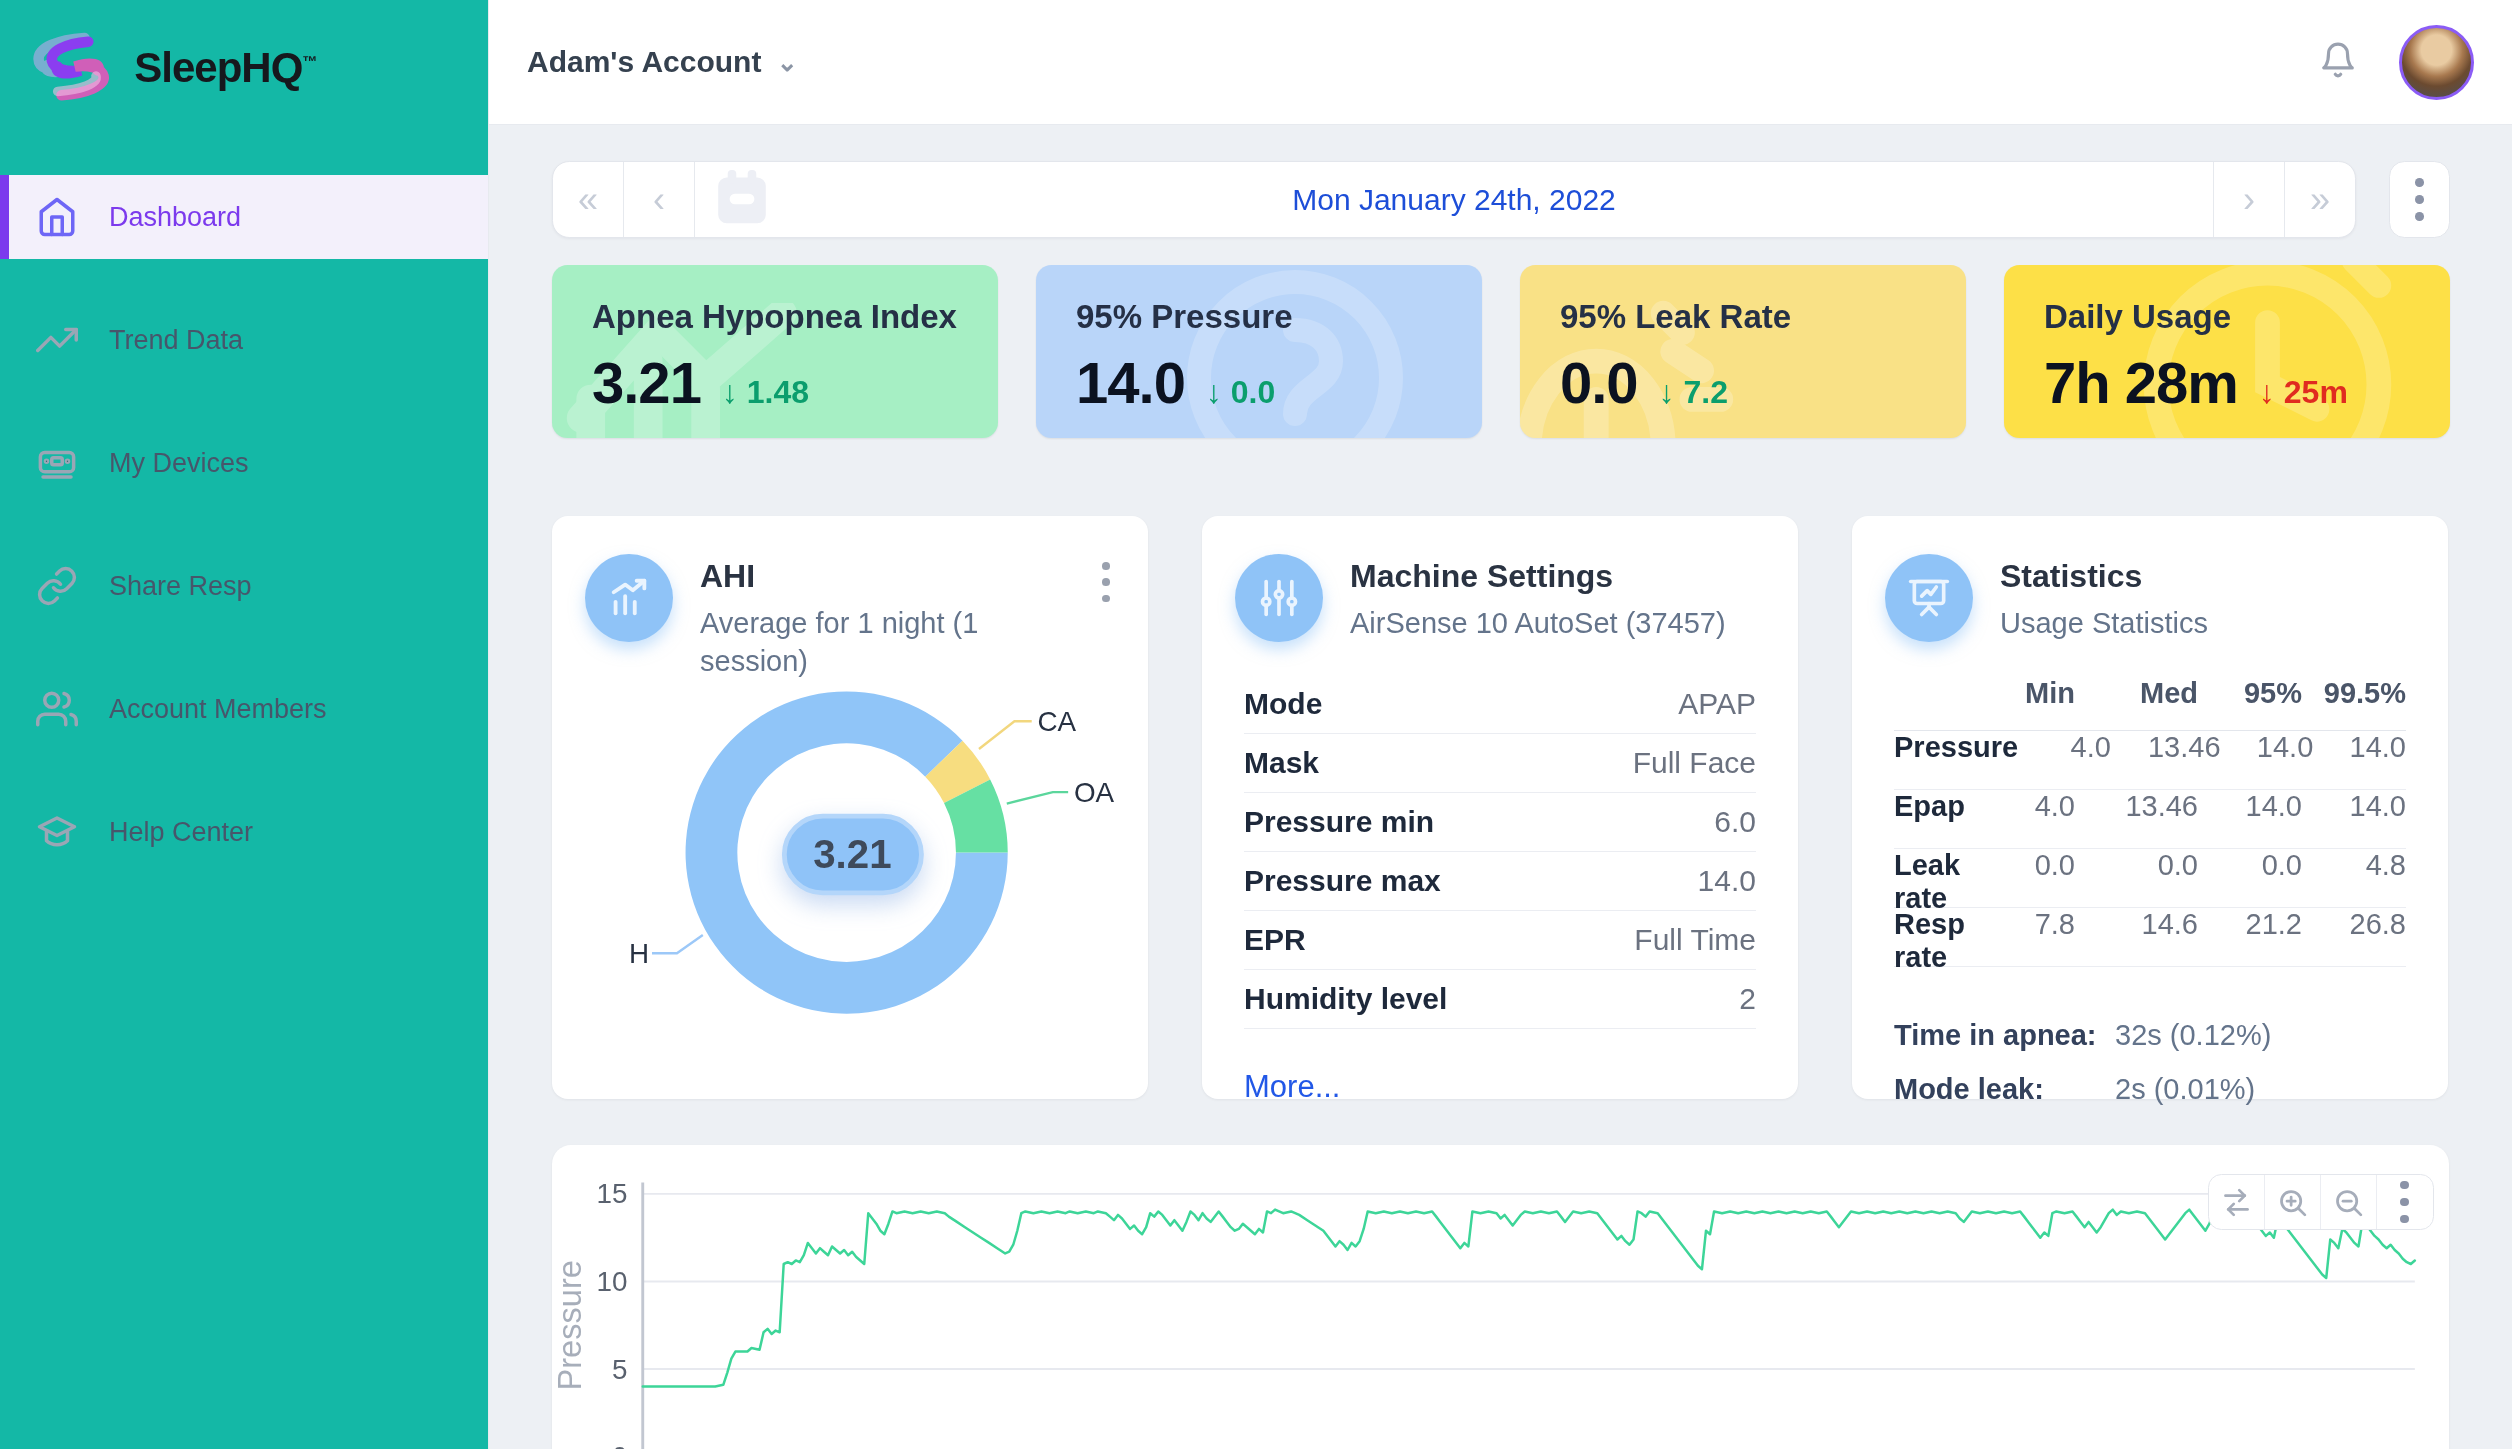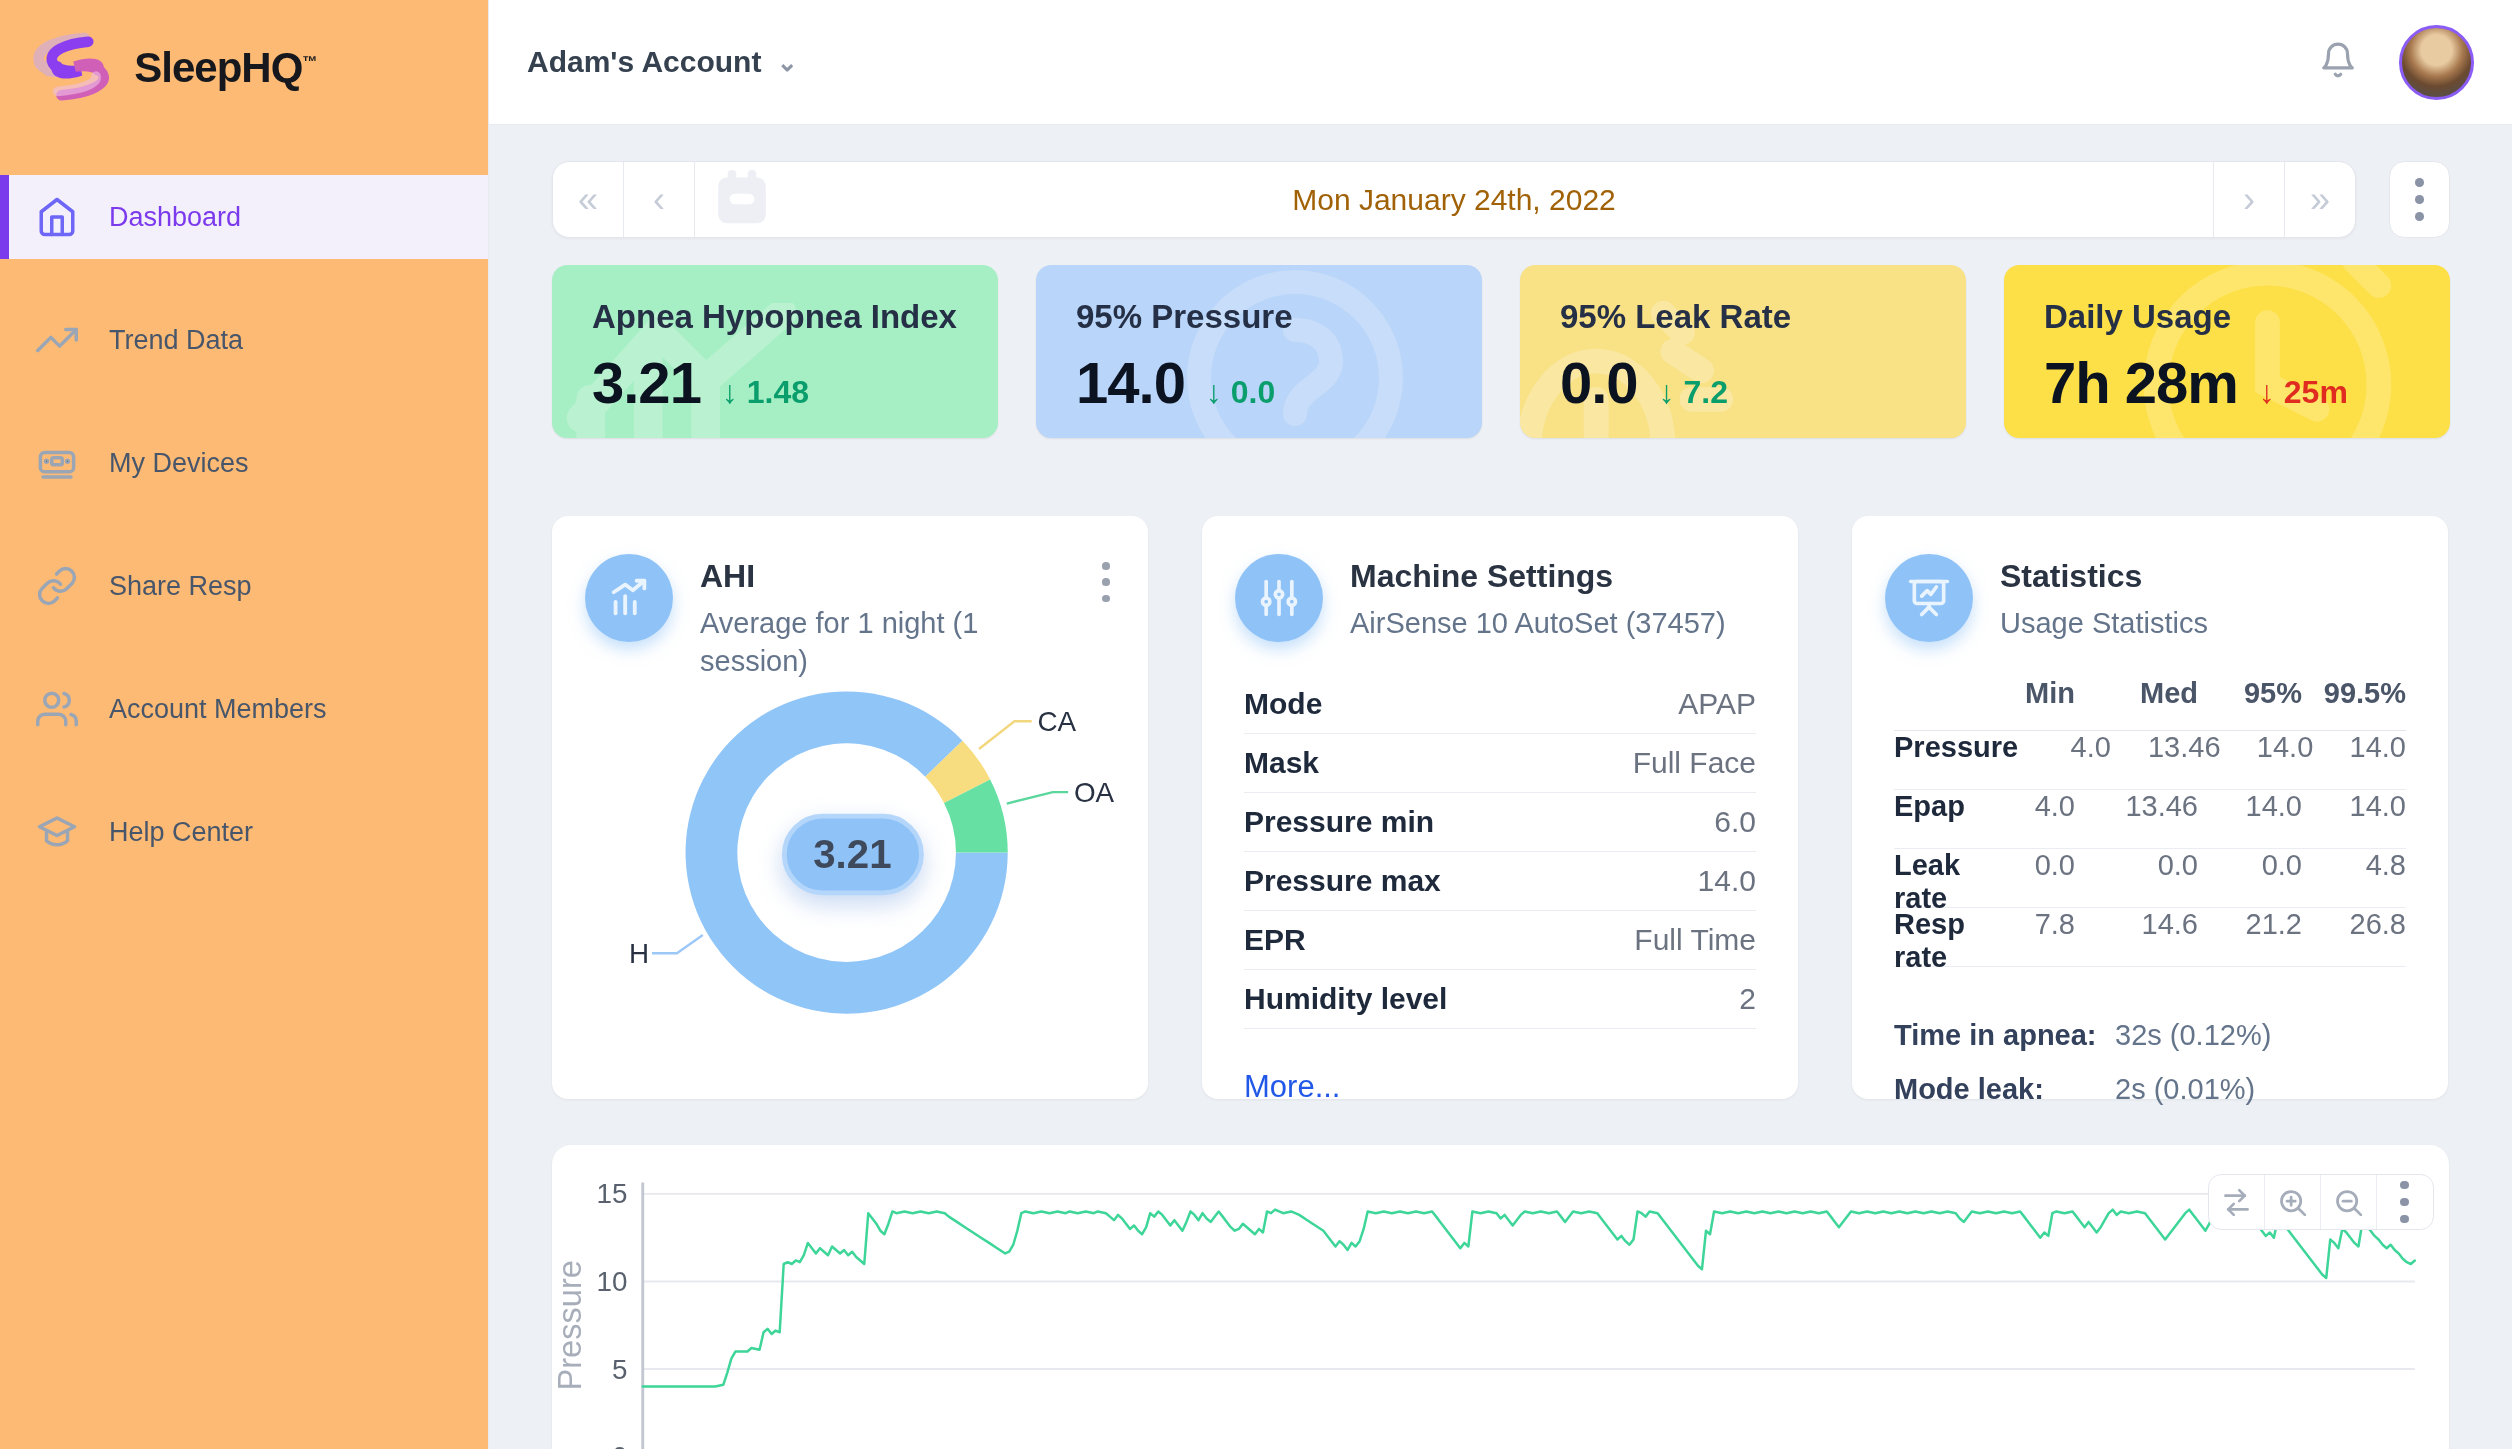--- a/index.html
+++ b/index.html
@@ -6,21 +6,21 @@
   html,body { width:2512px; height:1449px; overflow:hidden; }
   body {
     font-family:"Liberation Sans", sans-serif;
     background:#EDF0F4;
     color:#273142;
     position:relative;
   }
   
   .sidebar {
     position:absolute; left:0; top:0; width:489px; height:1449px;
-    background:#fdba74; border-right:1.9px solid #E7EAEF; z-index:5;
+    background:#14b8a6; border-right:1.9px solid #E7EAEF; z-index:5;
   }
   .logo-row { display:flex; align-items:center; height:136px; padding-left:29px; }
   .logo-text { font-size:42px; font-weight:800; color:#16181D; letter-spacing:-1px; }
   .logo-text sup { font-size:15.4px; font-weight:700; vertical-align:super; }
   .nav-item {
     display:flex; align-items:center; height:84px; padding-left:36px; cursor:pointer;
     color:#47566B; font-size:27px;margin-top:39px;
   }
   .nav-item .nav-icon { width:42px; height:42px; margin-right:31px; flex:0 0 auto; display:flex; align-items:center; }
   .nav-item.active {
@@ -48,21 +48,21 @@
   .date-row { display:flex; align-items:center; margin-top:36px; gap:33px; }
   .date-group {
     flex:1; height:77px; background:#fff; border:1.9px solid #E3E6EC; border-radius:17.3px;
     display:flex; align-items:stretch; overflow:hidden; box-shadow:0 1px 2.9px rgba(16,24,40,.05);
   }
   .date-cell { width:71px; display:flex; align-items:center; justify-content:center;
     border-right:1.9px solid #E6E9EE; color:#C6CCD7; font-size:36px; cursor:pointer; }
   .date-cell.right { border-right:none; border-left:1.9px solid #E6E9EE; }
   .date-mid { flex:1; display:flex; align-items:center; position:relative; }
   .cal-icon { margin-left:19px; }
-  .date-label { position:absolute; left:0; right:0; text-align:center; font-size:30px; color:#a16207; }
+  .date-label { position:absolute; left:0; right:0; text-align:center; font-size:30px; color:#1d4ed8; }
   .kebab-btn {
     width:61px; height:77px; background:#fff; border:1.9px solid #E3E6EC; border-radius:15.4px;
     display:flex; align-items:center; justify-content:center; cursor:pointer;
   }
   .dots { display:flex; flex-direction:column; gap:8.6px; }
   .dots i { width:8.6px; height:8.6px; border-radius:50%; background:#8B93A7; }
   
   .stat-row { display:flex; gap:38px; margin-top:27px; }
   .stat-card {
     position:relative; width:447px; height:173px; border-radius:15.4px; padding:33px 0 0 40px;

